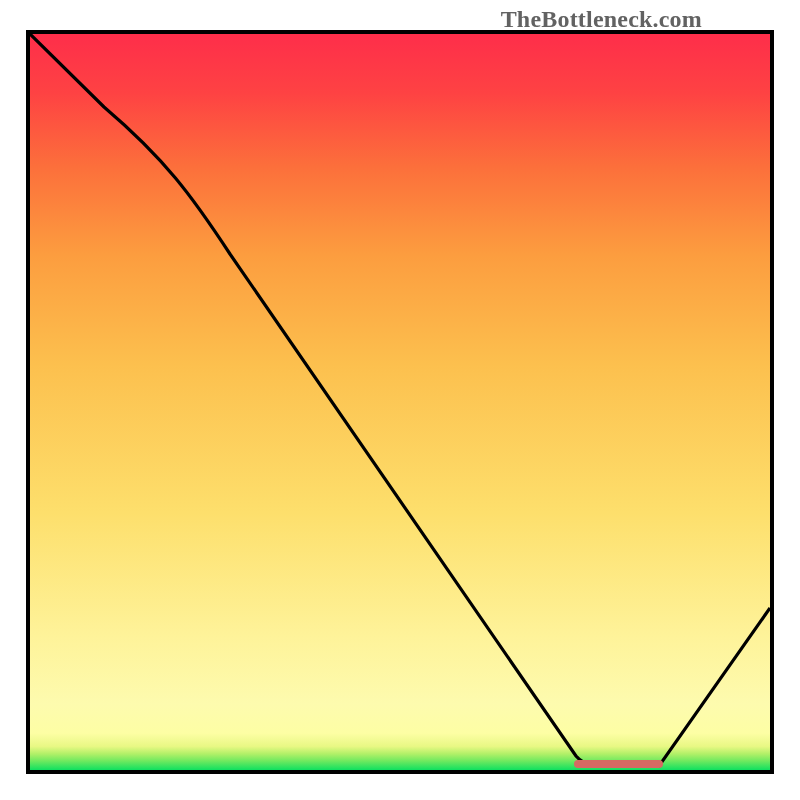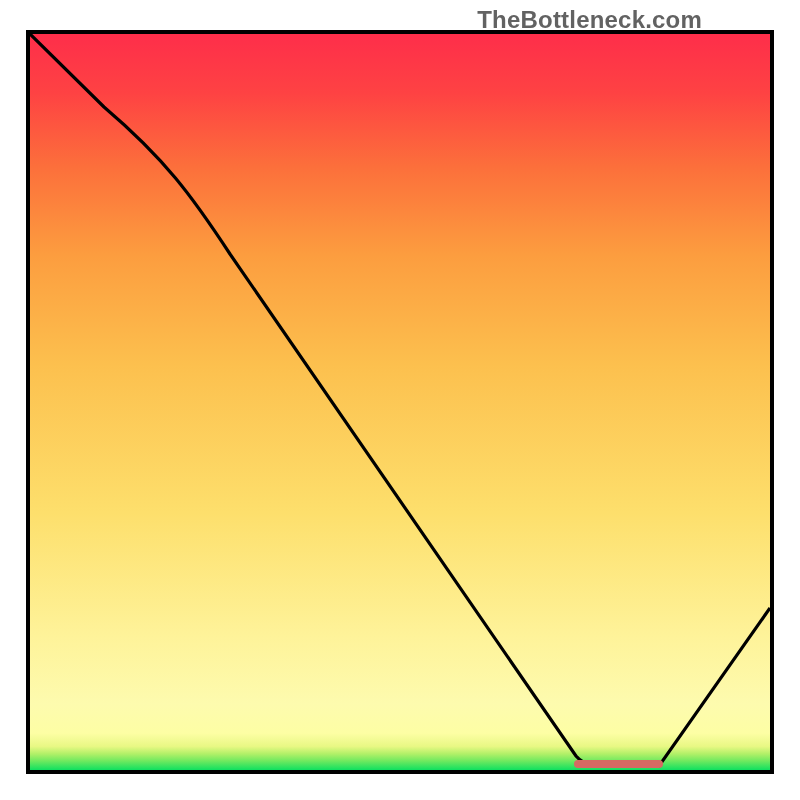--- a/index.html
+++ b/index.html
@@ -8,20 +8,21 @@
     width: 800px;
     height: 800px;
     background: #ffffff;
     font-family: Arial, Helvetica, sans-serif;
     overflow: hidden;
   }
   .wrap {
     position: relative;
     width: 716px;
     height: 800px;
+    font-family: Liberation Serif, serif;
   }
   .watermark {
     position: absolute;
     top: 6px;
     right: 14px;
     font-size: 24px;
     font-weight: 600;
     color: #626262;
     letter-spacing: 0.2px;
     z-index: 5;

